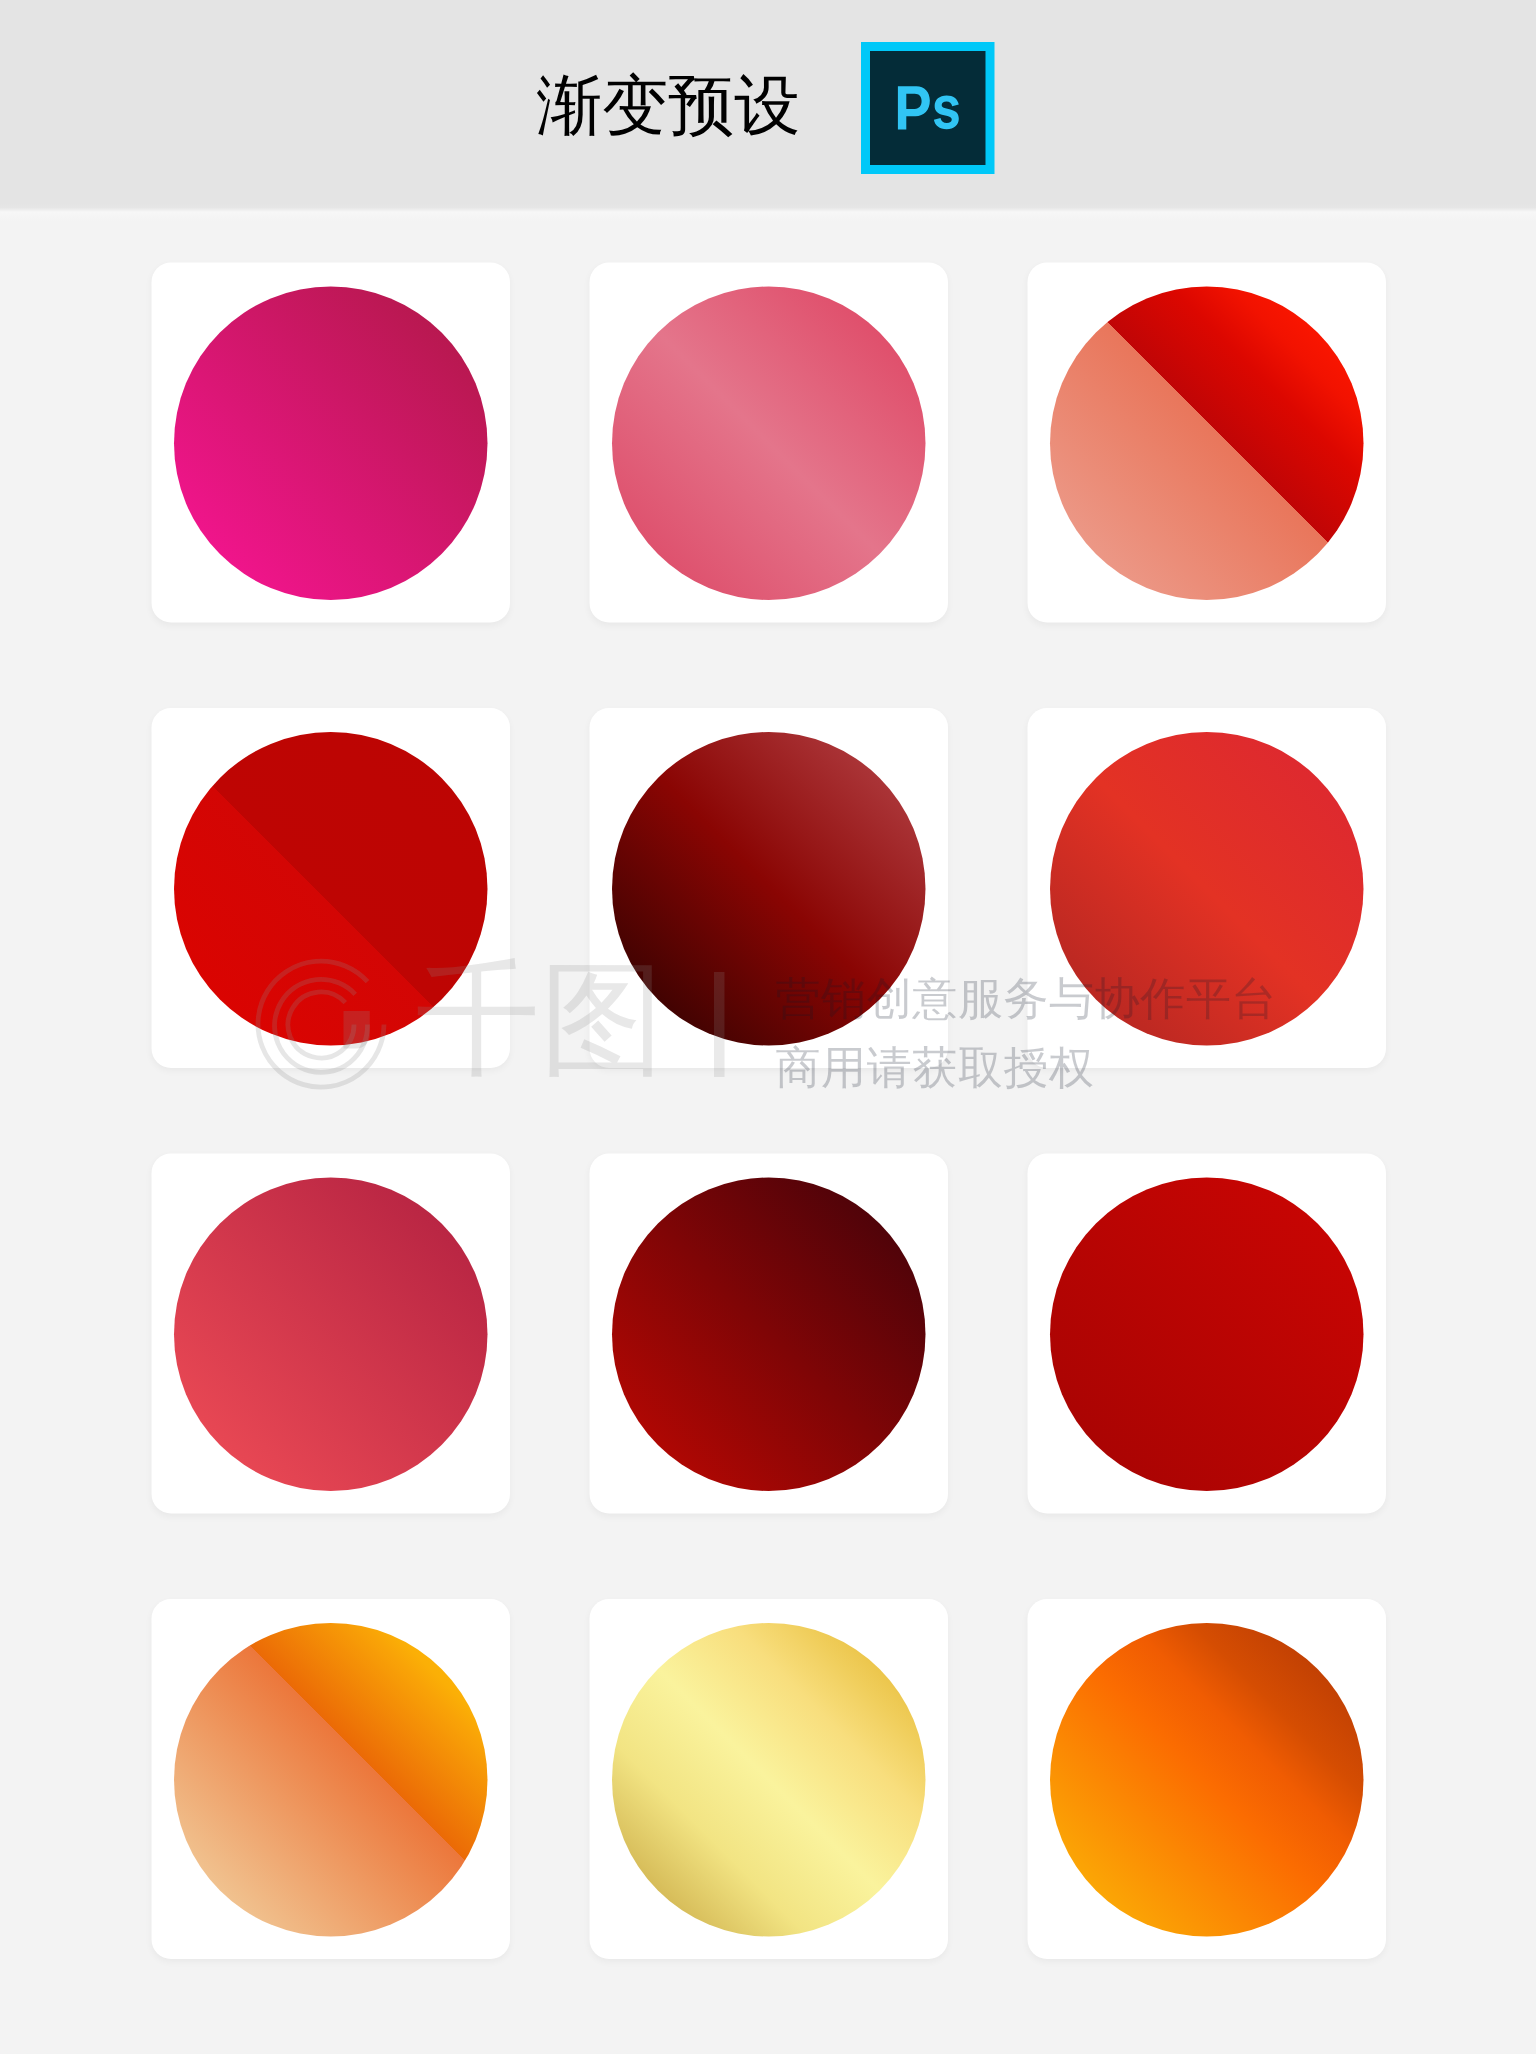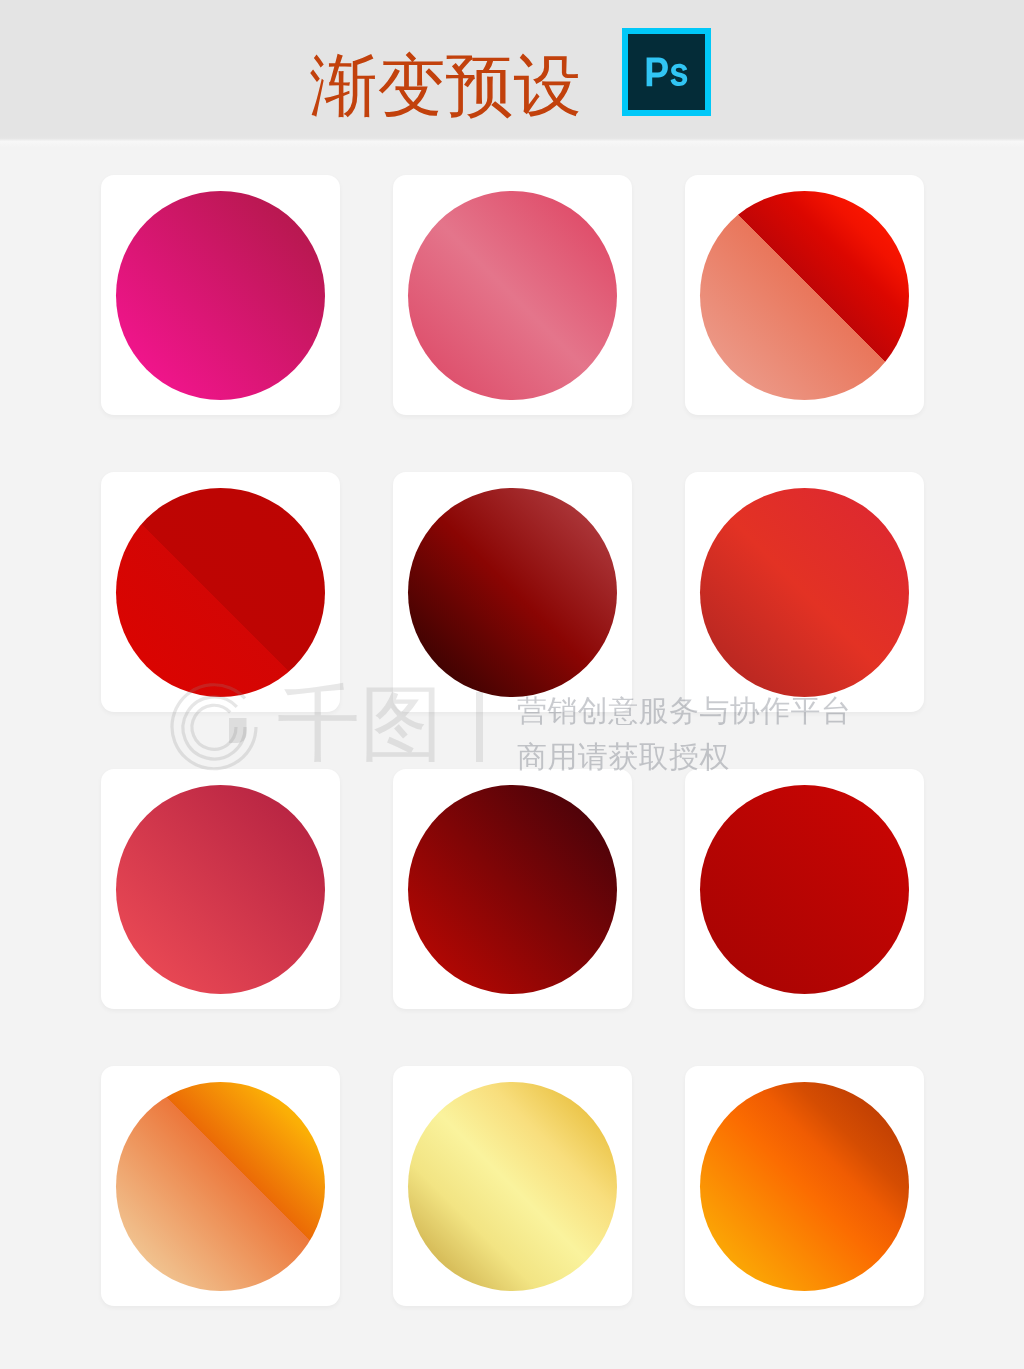--- a/index.html
+++ b/index.html
@@ -9,38 +9,38 @@
        -webkit-font-smoothing:antialiased;}
   .page{position:relative;width:1024px;height:1369px;background:#f3f3f3;overflow:hidden;}
 
   
   .header{position:absolute;left:0;top:0;width:1024px;height:138px;
           background:#e4e4e4;
           display:flex;align-items:center;justify-content:center;gap:40.5px;
           padding-right:3.5px;box-sizing:border-box;}
   .underhdr{position:absolute;left:0;top:136px;width:1024px;height:12px;
         background:linear-gradient(to bottom,#e4e4e4 0%,#e6e6e6 20%,#f7f7f7 45%,#f5f5f5 70%,#f3f3f3 100%);}
-  .title{font-size:68px;color:#c2410c;line-height:1;font-weight:400;
-         letter-spacing:0px;position:relative;top:16px;}
+  .title{font-size:44px;color:#000000;line-height:1;font-weight:400;
+         letter-spacing:0px;position:relative;top:2px;}
   .psbadge{position:relative;top:3px;width:89px;height:88px;box-sizing:border-box;
            background:#00c8f8;display:flex;align-items:center;justify-content:center;}
   .psbadge .inner{width:77px;height:76px;background:#042c38;position:relative;}
   .psbadge svg{display:block;position:absolute;left:0;top:0;}
 
   
   .grid{position:absolute;left:101px;top:175px;width:823px;
         display:grid;grid-template-columns:repeat(3,239px);
         column-gap:53px;row-gap:57px;}
   .card{position:relative;width:239px;height:240px;background:#ffffff;
         border-radius:13px;display:flex;align-items:center;justify-content:center;
         box-shadow:0 2px 5px rgba(0,0,0,0.045);}
   .swatch{width:209px;height:209px;border-radius:50%;}
 
   
-  .wm{position:absolute;pointer-events:none;z-index:5;margin-top:44px;}
+  .wm{position:absolute;pointer-events:none;z-index:5;}
   .wm-brand{left:168px;top:630px;width:318px;height:110px;}
   .wm-text{left:517px;top:644px;color:#0f172a;opacity:0.22;
            font-size:30px;line-height:46px;letter-spacing:0.4px;white-space:pre;
            font-family:"DejaVu Sans",sans-serif;font-weight:400;}
 </style>
 </head>
 <body>
 
 <div class="page">
 

